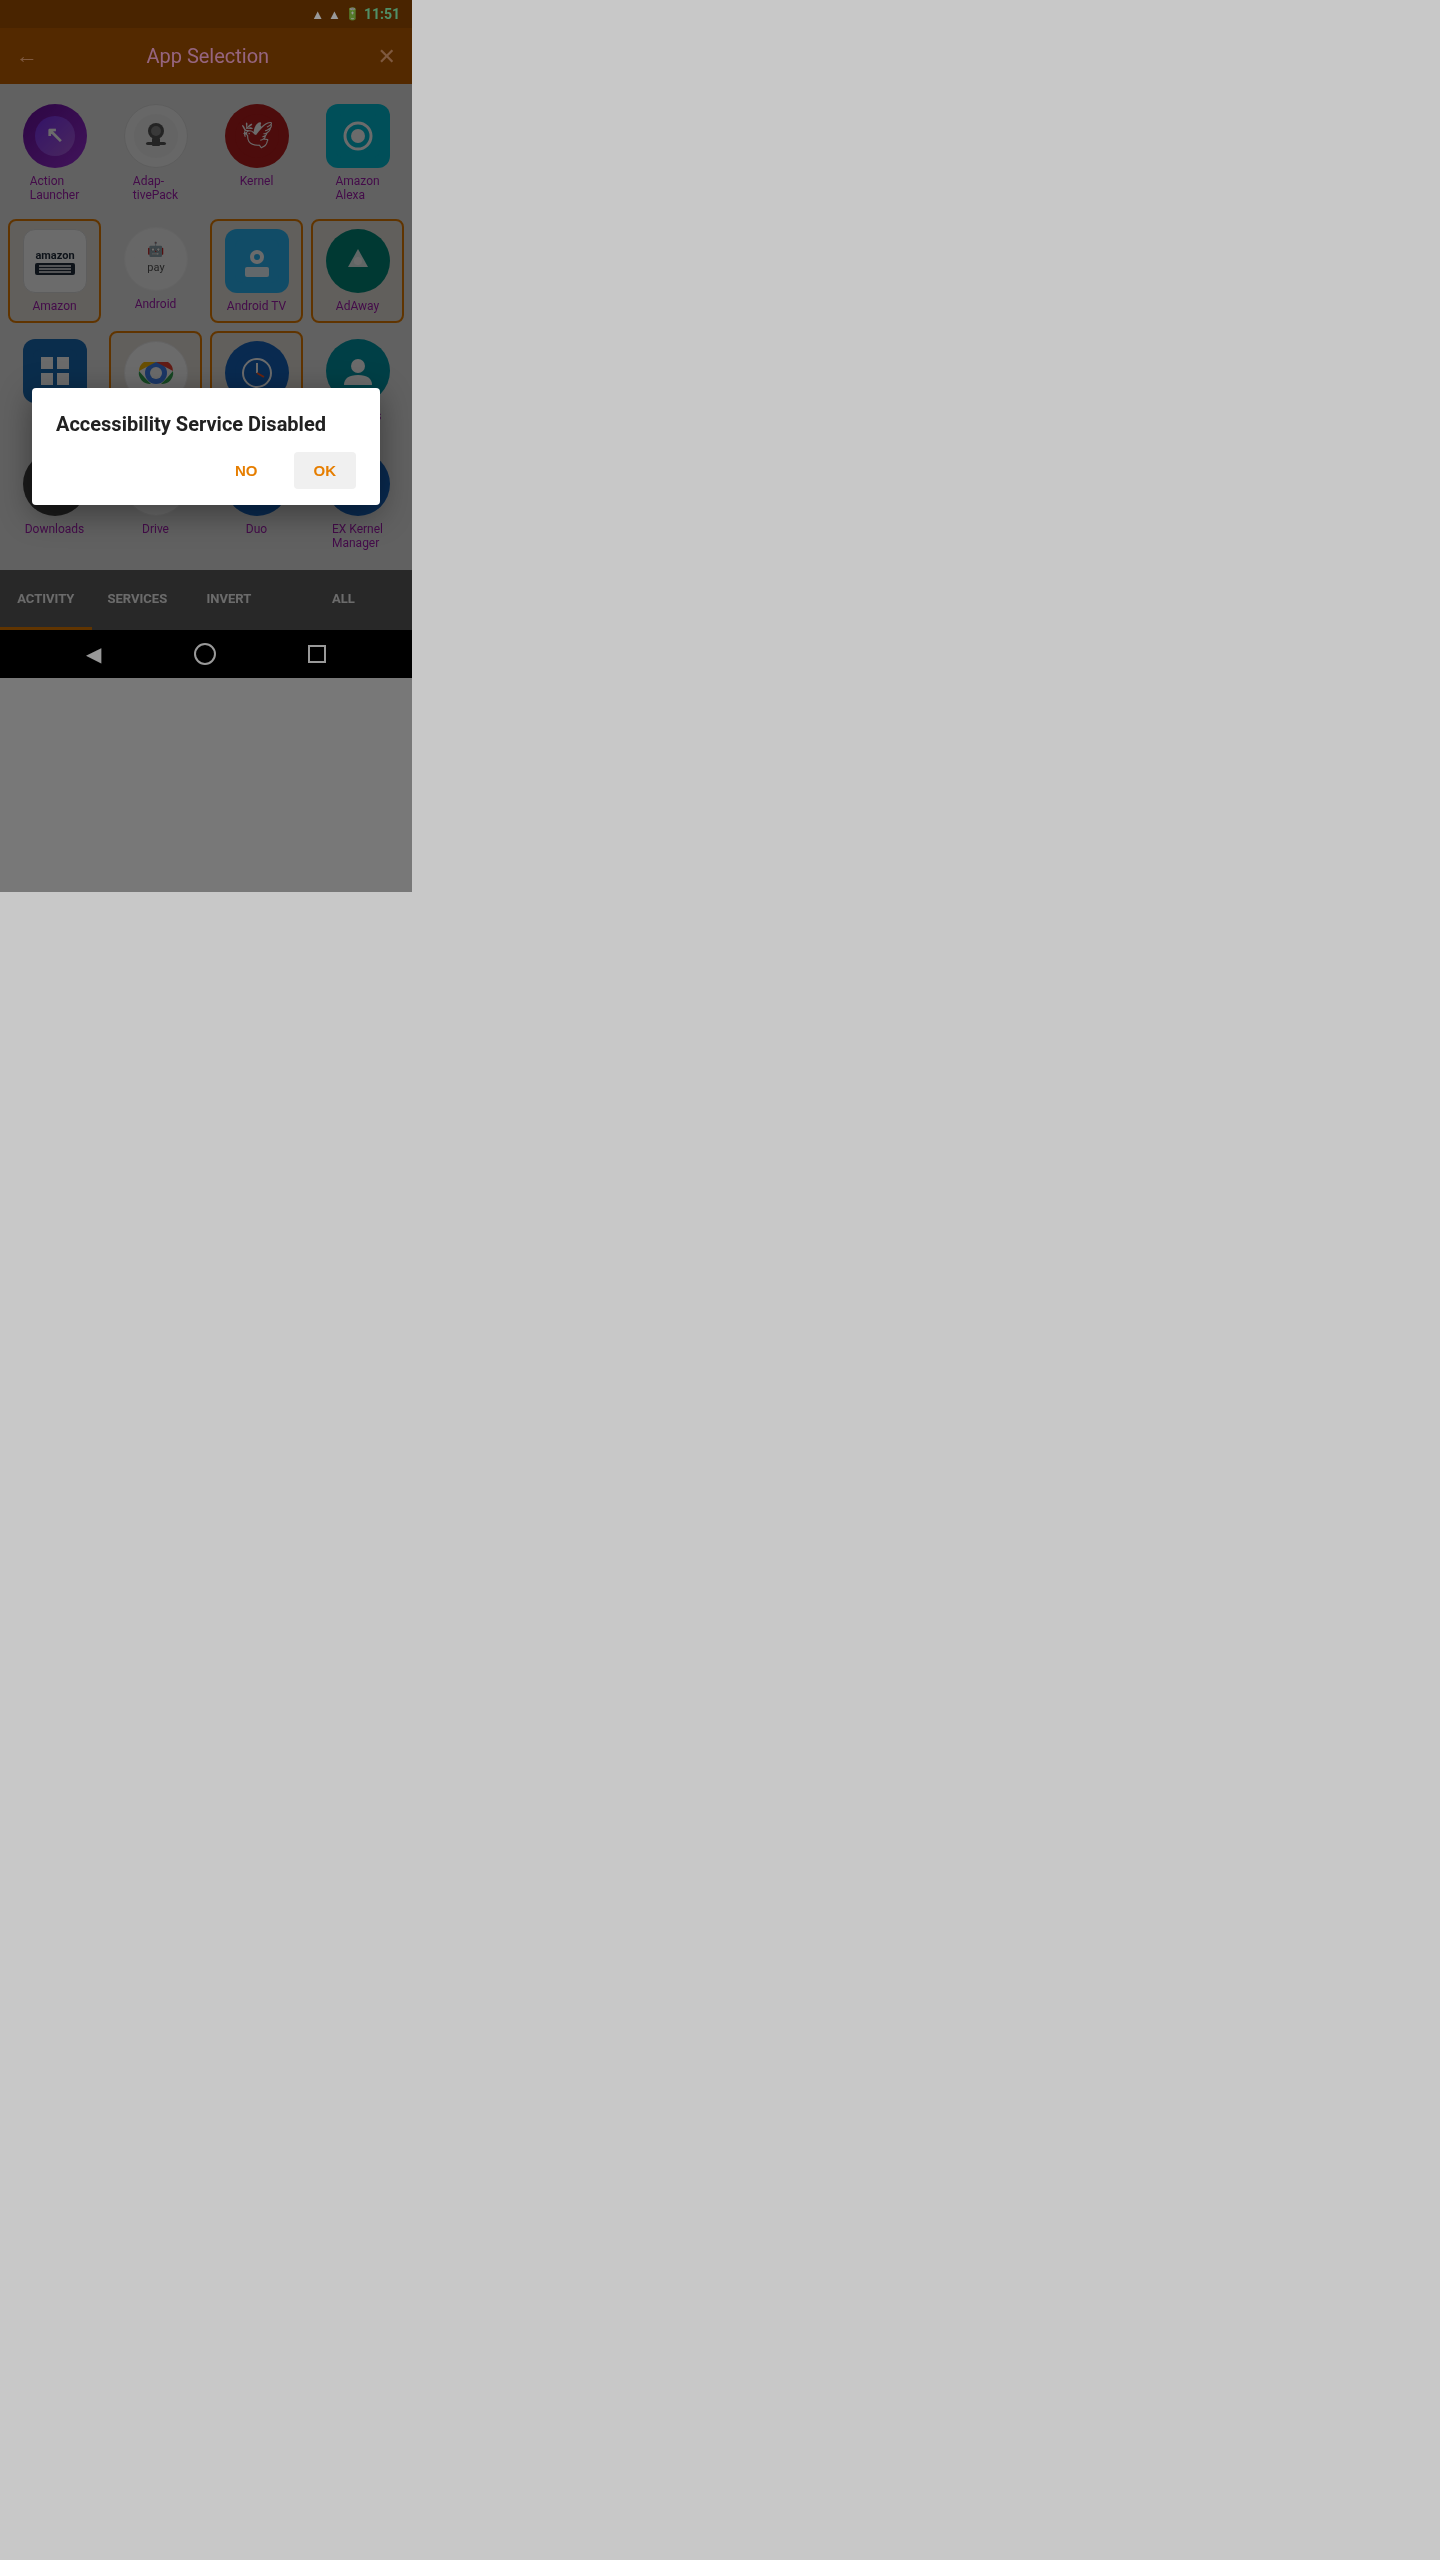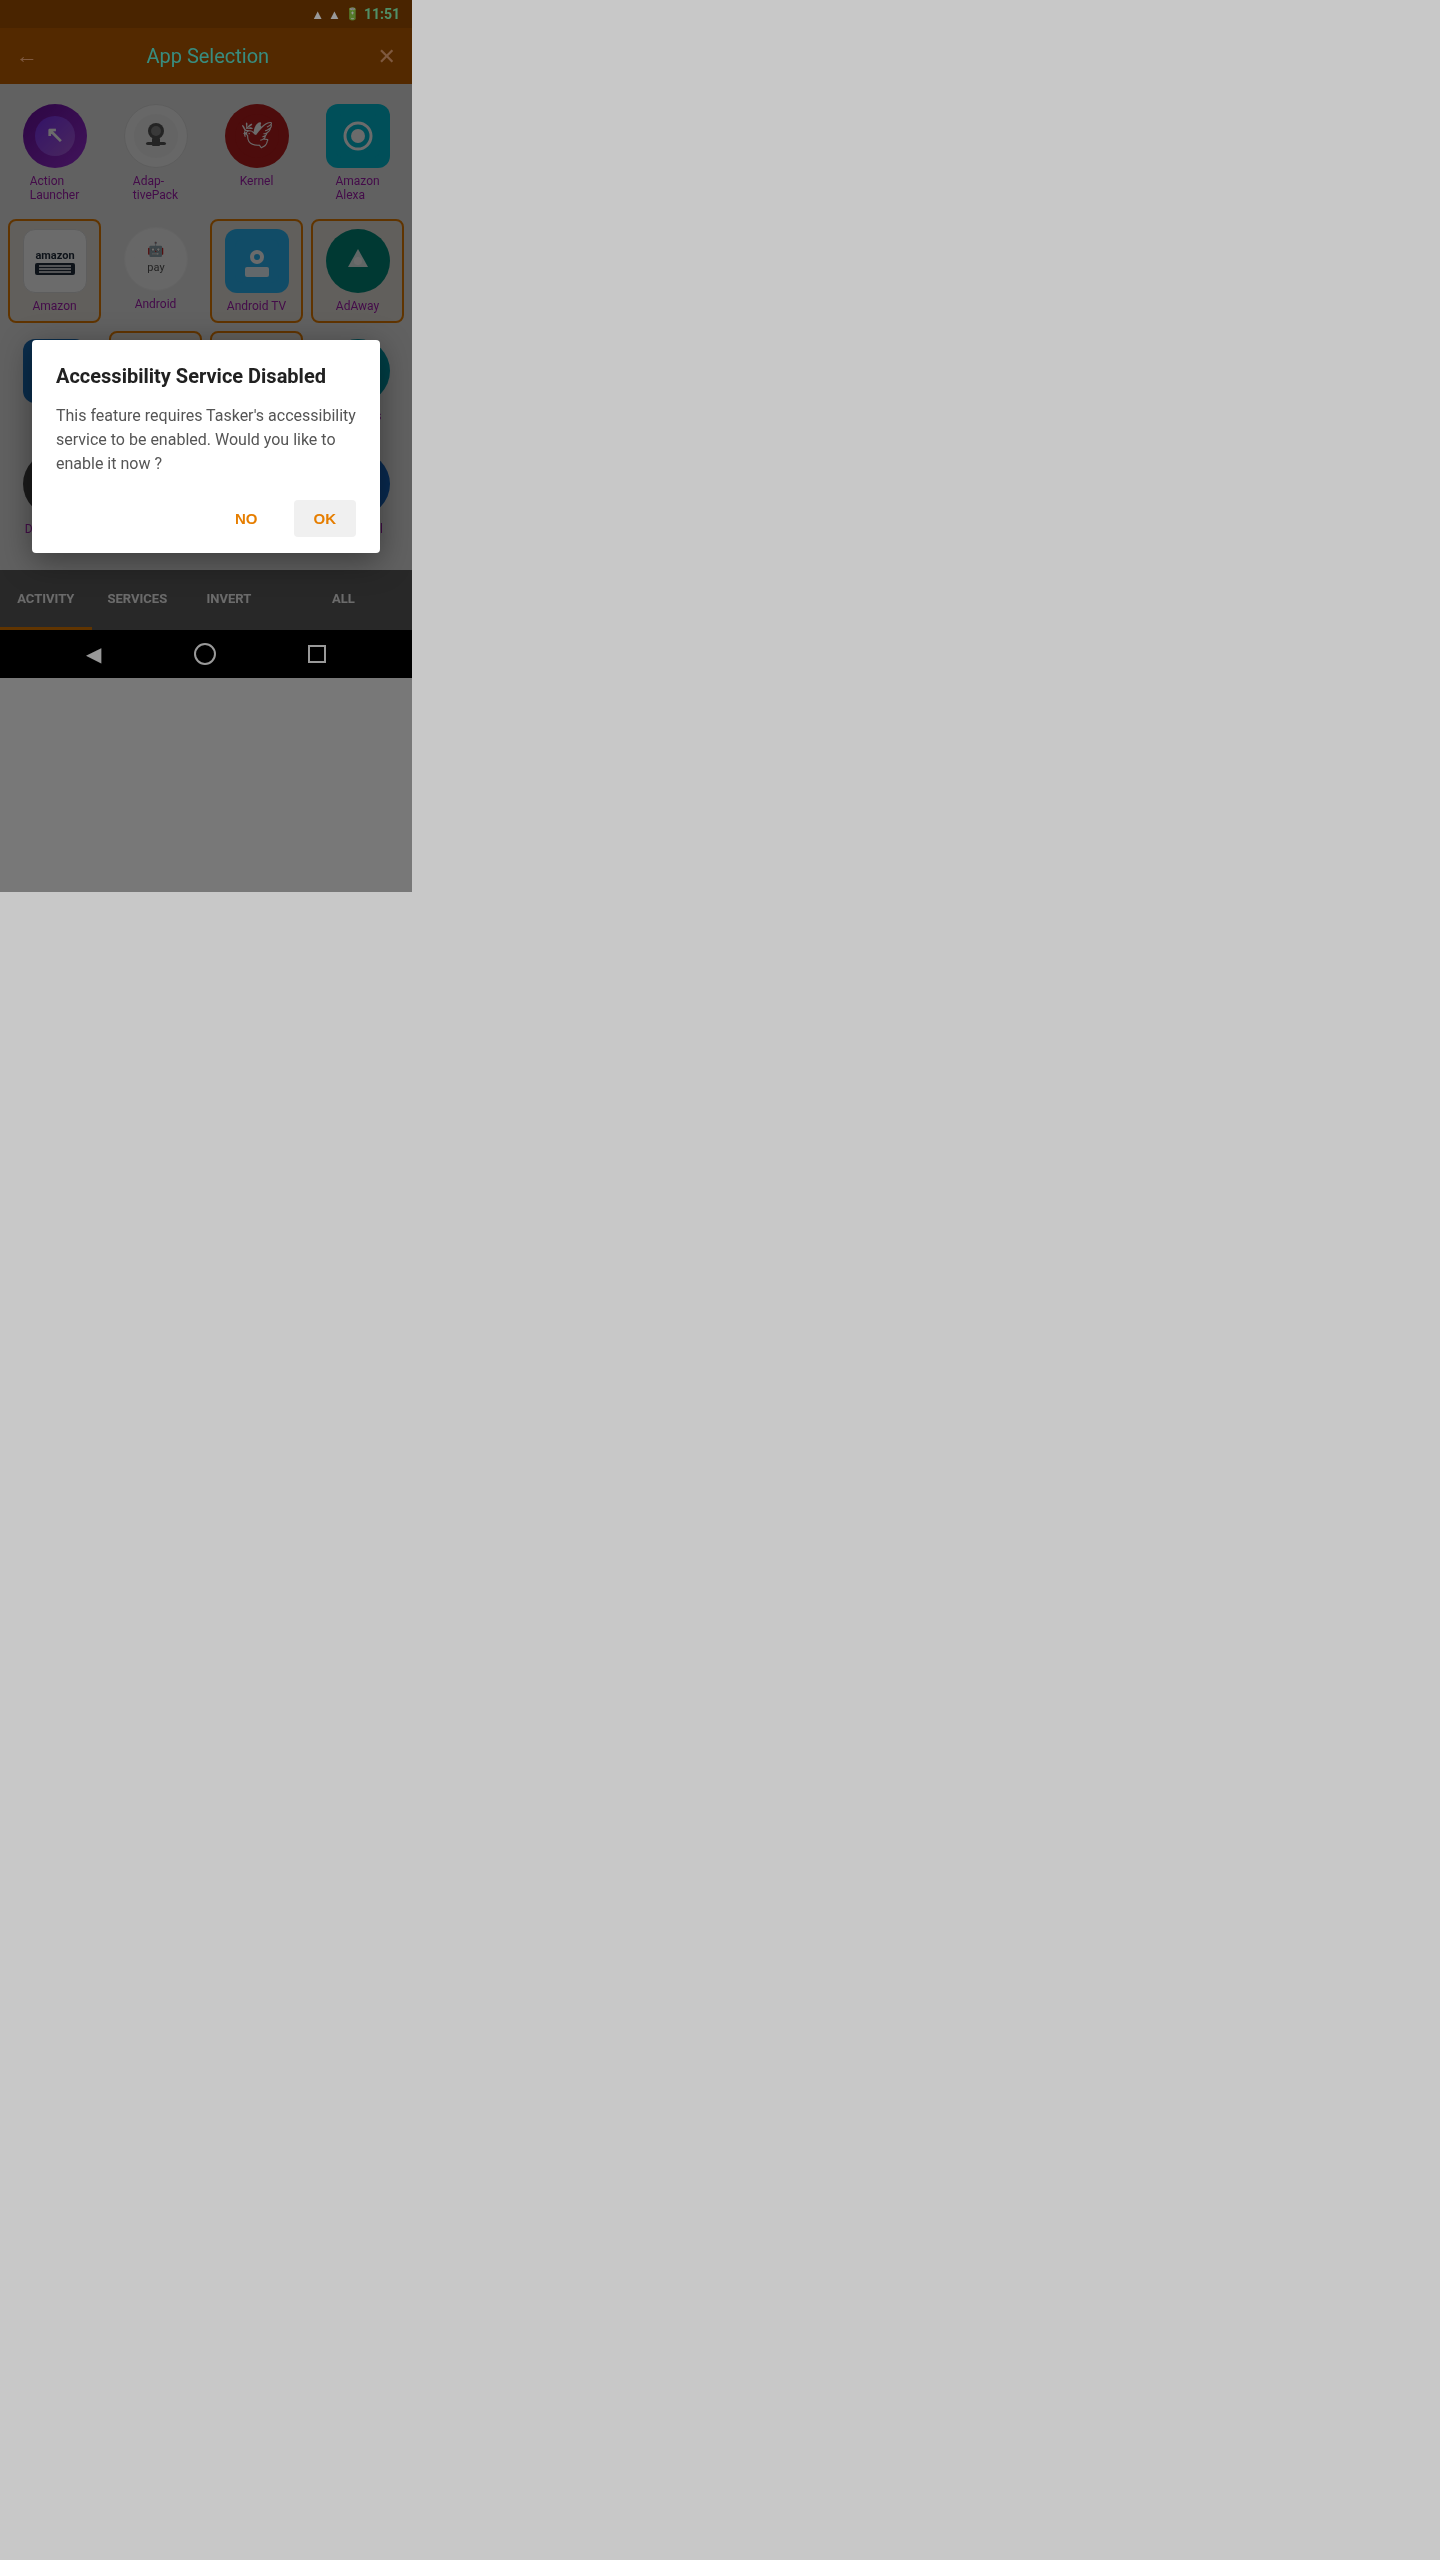--- a/index.html
+++ b/index.html
@@ -37,21 +37,21 @@
     
     .top-bar {
       background: #8b4500;
       height: 56px;
       display: flex;
       align-items: center;
       padding: 0 16px;
       gap: 16px;
     }
     .top-bar-title {
-      color: #5eead4;
+      color: #f9a8d4;
       font-size: 20px;
       flex: 1;
       text-align: center;
     }
     .top-bar-back {
       color: #d4956a;
       font-size: 22px;
       cursor: pointer;
     }
     .top-bar-close {
@@ -454,19 +454,18 @@
 
 <div class="nav-bar">
   <span class="nav-btn">◀</span>
   <div class="nav-circle"></div>
   <div class="nav-square"></div>
 </div>
 
 <div class="overlay">
   <div class="dialog">
     <div class="dialog-title">Accessibility Service Disabled</div>
-    <div class="dialog-body">This feature requires Tasker's accessibility service to be enabled. Would you like to enable it now ?</div>
     <div class="dialog-actions">
       <button class="dialog-btn">NO</button>
       <button class="dialog-btn ok">OK</button>
     </div>
   </div>
 </div>
 
 </body></html>

